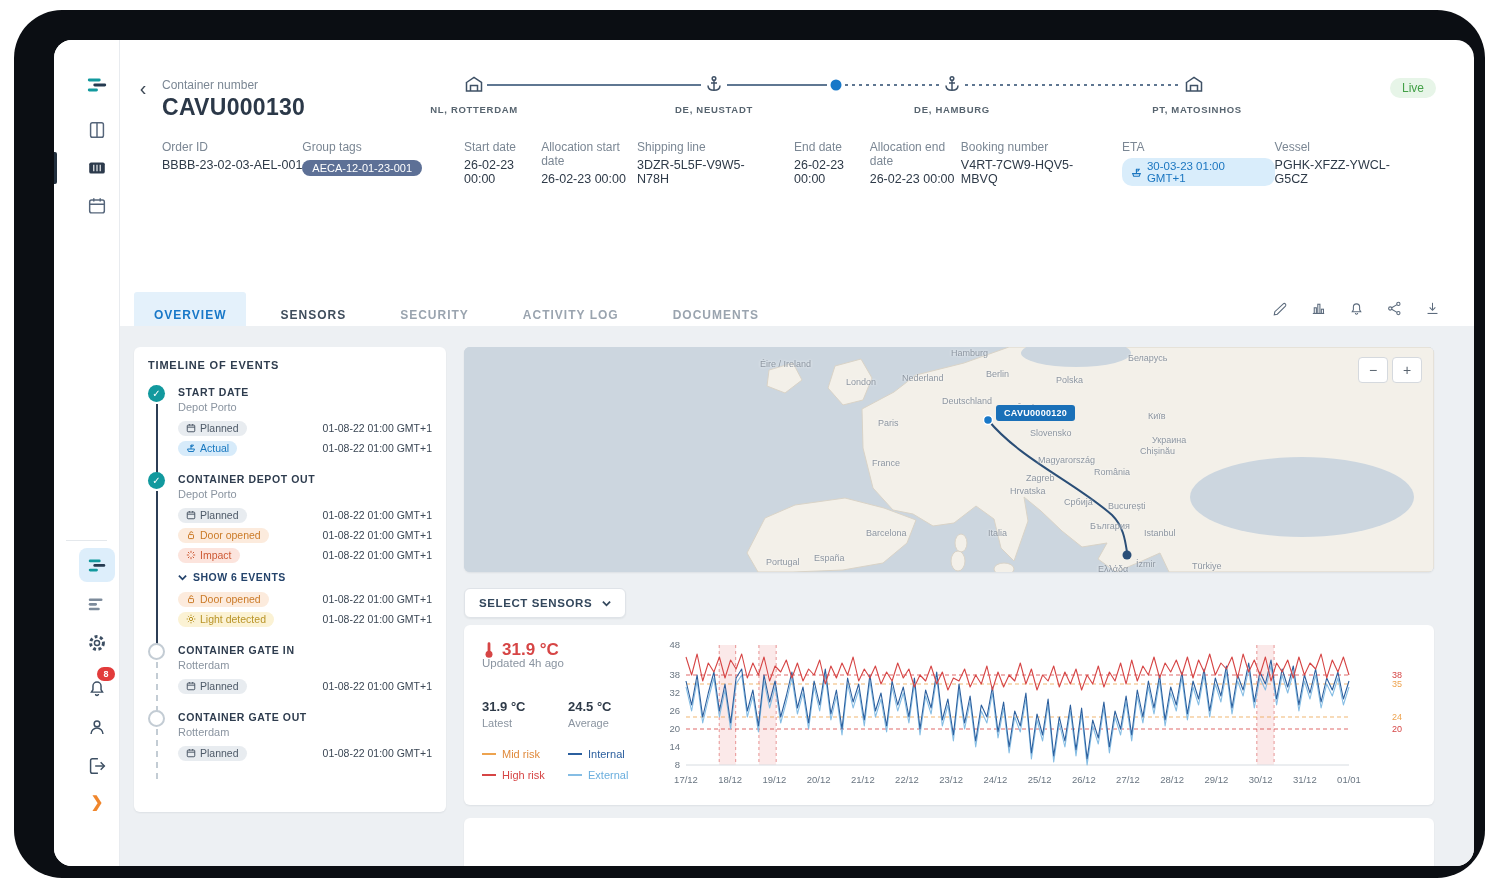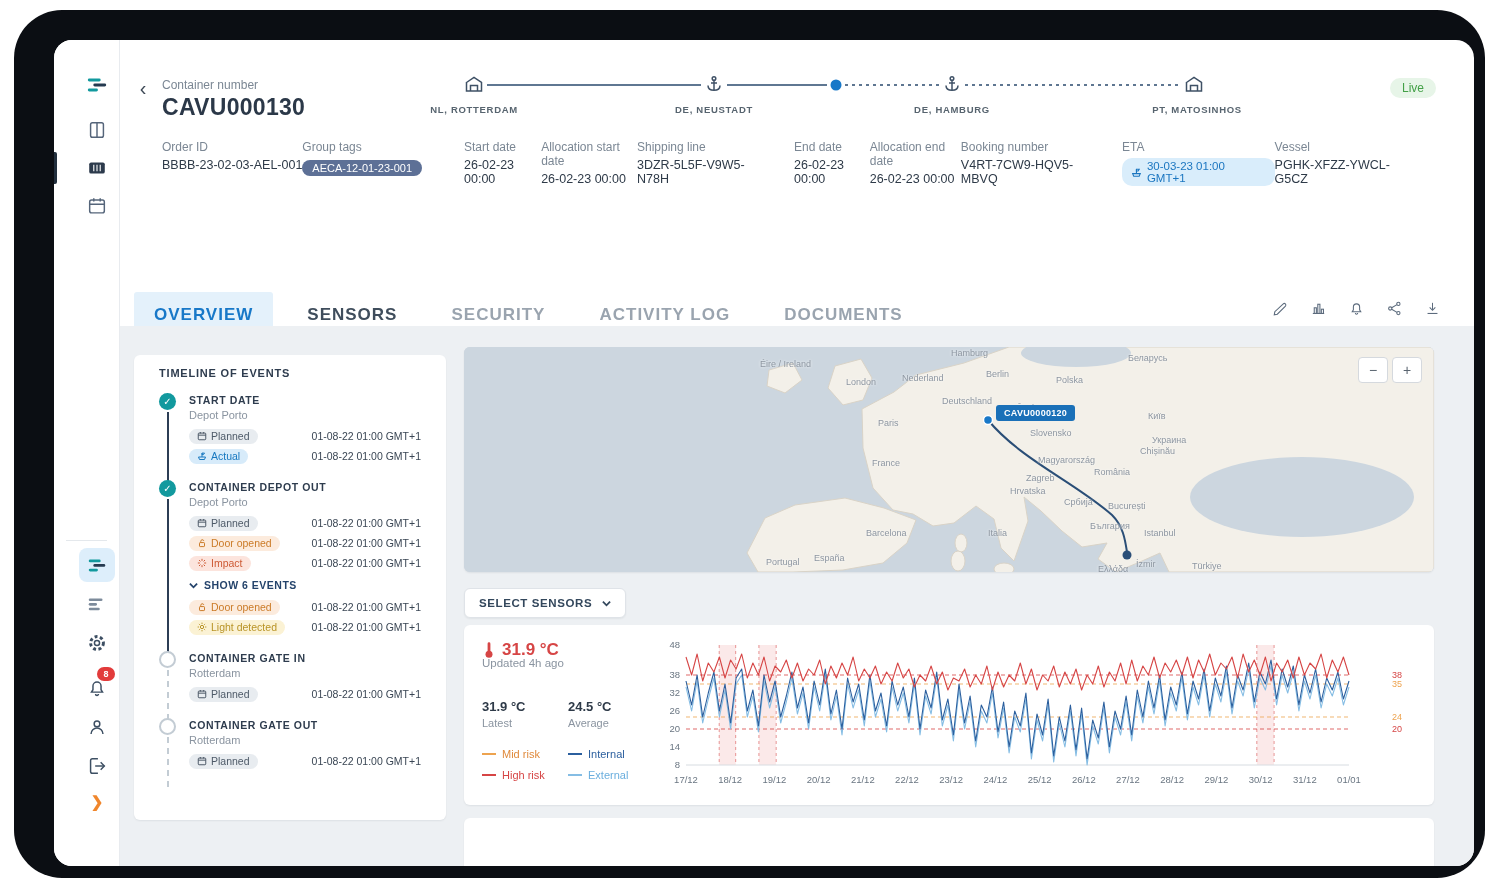--- a/index.html
+++ b/index.html
@@ -40,34 +40,34 @@
   .dvalue{font-size:12.5px;color:#2e3a48;}
   .dvalue.muted{color:#b7c0c9;}
   .tagpill{display:inline-block;background:#5d7096;color:#fff;font-size:11px;padding:2px 10px;border-radius:9px;}
   .etapill{display:inline-flex;align-items:center;gap:5px;background:#d9edfb;color:#1b76c0;font-size:11.5px;
            padding:2px 9px;border-radius:10px;}
   .etapill svg{width:11px;height:11px;stroke:#1b76c0;fill:none;stroke-width:1.2;}
 
   
   .tabs{position:absolute;left:66px;right:0;top:252px;height:34px;border-bottom:1px solid #e6eaee;background:#fff;}
   .tab-list{position:absolute;left:14px;top:0;display:flex;gap:14px;height:30px;}
-  .tab{height:46px;line-height:30px;padding:0 20px;font-size:17px;font-weight:bold;letter-spacing:1px;
+  .tab{height:46px;line-height:30px;padding:0 20px;font-size:12px;font-weight:bold;letter-spacing:1px;
        color:#9aa4af;border:none;background:none;cursor:pointer;border-radius:3px;white-space:nowrap;}
   .tab.active{color:#1878c8;background:#e4f1fb;}
   .tab.default{color:#3f4d5c;}
   .tab-actions{position:absolute;right:30px;top:4px;display:flex;gap:14px;}
   .act-btn{width:24px;height:24px;background:none;border:none;cursor:pointer;padding:0;display:flex;align-items:center;justify-content:center;}
   .act-btn svg{width:17px;height:17px;stroke:#5c6b7d;fill:none;stroke-width:1.5;}
 
   
   .content{position:absolute;left:66px;right:0;top:286px;bottom:0;background:#edf0f3;}
   .card{position:absolute;background:#fff;border-radius:6px;box-shadow:0 1px 2px rgba(20,30,40,.07);}
 
   
-  .tl-card{left:14px;top:29px;width:312px;height:465px;padding:12px 25px;box-sizing:border-box;overflow:hidden;}
+  .tl-card{left:14px;top:21px;width:312px;height:465px;padding:12px 14px;box-sizing:border-box;overflow:hidden;}
   .tl-title{font-size:11px;font-weight:bold;color:#2e3c4e;letter-spacing:.8px;margin-bottom:14px;}
   .tl-event{position:relative;padding-left:30px;padding-bottom:14px;}
   .tl-event::before{content:'';position:absolute;left:8px;top:19px;bottom:-2px;width:0;border-left:2px solid #2c3e55;}
   .tl-event.pending::before{border-left:2px dashed #c3ccd4;}
   .tl-dot{position:absolute;left:0;top:0;width:17px;height:17px;border-radius:50%;box-sizing:border-box;
           display:flex;align-items:center;justify-content:center;font-size:10px;color:#fff;}
   .tl-event.done .tl-dot{background:#12999e;}
   .tl-event.pending .tl-dot{background:#fff;border:2px solid #c3ccd4;}
   .tl-etitle{font-size:10.5px;font-weight:bold;color:#2e3c4e;letter-spacing:.6px;line-height:15px;}
   .tl-loc{font-size:11px;color:#8a94a0;margin:1px 0 5px;}

